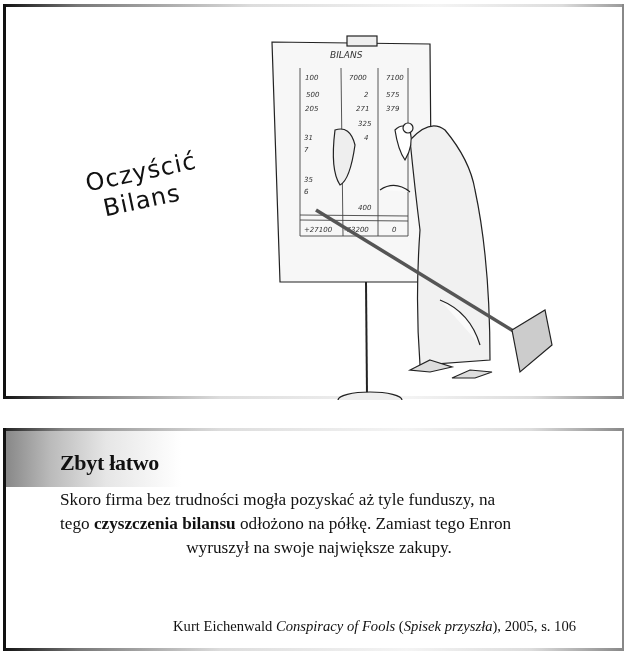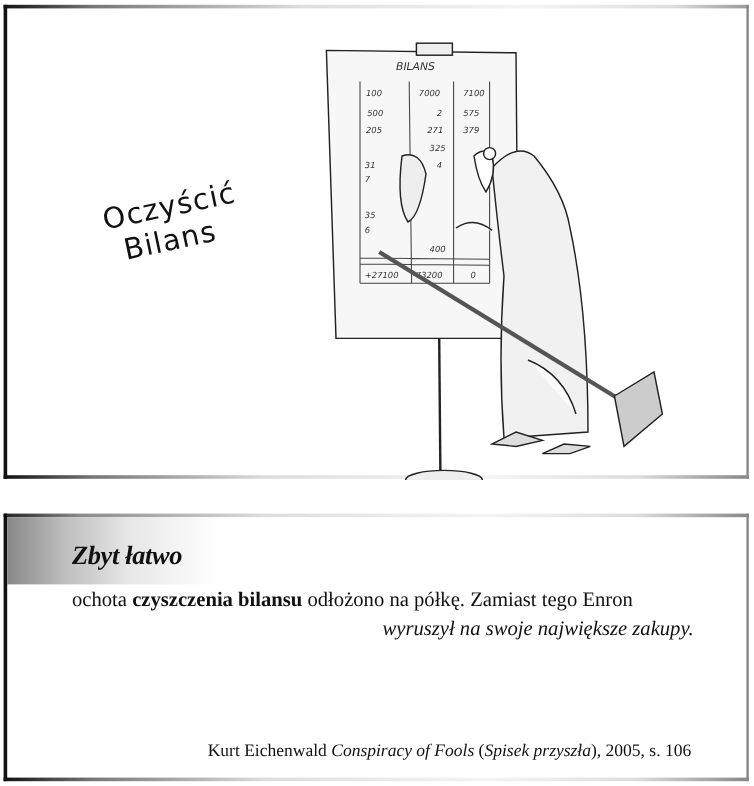--- a/index.html
+++ b/index.html
@@ -18,23 +18,23 @@
 
   .art { position:absolute; left:0; top:0; }
 
   
   .quote { position:absolute; left:3px; top:428px; width:621px; height:223px; box-sizing:border-box; }
   .quote .edge-top { position:absolute; left:0; top:0; width:100%; height:3px; background:linear-gradient(90deg,#222 0%,#888 10%,#ddd 35%,#f4f4f4 65%,#ddd 85%,#888 100%); }
   .quote .edge-left { position:absolute; left:0; top:0; width:3px; height:100%; background:#111; }
   .quote .edge-right { position:absolute; right:0; top:0; width:2px; height:100%; background:#888; }
   .quote .edge-bottom { position:absolute; left:0; bottom:0; width:100%; height:3px; background:linear-gradient(90deg,#111 0%,#777 12%,#ddd 35%,#f4f4f4 65%,#ddd 85%,#888 100%); }
   .quote .title-band { position:absolute; left:3px; top:3px; width:250px; height:56px; background:linear-gradient(90deg,#888 0%,#bbb 18%,#e6e6e6 40%,#fff 70%); }
-  .quote .title { position:absolute; left:57px; top:22px; font-size:22px; font-weight:bold; letter-spacing:-0.3px;font-style:italic; }
+  .quote .title { position:absolute; left:57px; top:22px; font-size:22px; font-weight:bold; letter-spacing:-0.3px; }
   .quote .body { position:absolute; left:57px; top:60px; width:518px; font-size:17.2px; line-height:24px; text-align:justify; }
-  .quote .body .last { text-align:right;font-style:italic; }
+  .quote .body .last { text-align:center; }
   .quote .source { position:absolute; right:48px; top:190px; font-size:14.6px; white-space:nowrap; }
   .quote .source i { }
 </style>
 </head>
 <body>
 
 <div class="frame">
   <div class="edge-top"></div>
   <div class="edge-left"></div>
   <div class="edge-right"></div>
@@ -99,18 +99,19 @@
 <div class="quote">
   <div class="edge-top"></div>
   <div class="edge-left"></div>
   <div class="edge-right"></div>
   <div class="edge-bottom"></div>
   <div class="title-band"></div>
 
   <div class="title">Zbyt łatwo</div>
 
   <div class="body">
-    <div><span>ochota </span><b>czyszczenia bilansu</b><span> odłożono na półkę. Zamiast tego Enron</span></div>
+    <div>Skoro firma bez trudności mogła pozyskać aż tyle funduszy, na</div>
+    <div><span>tego </span><b>czyszczenia bilansu</b><span> odłożono na półkę. Zamiast tego Enron</span></div>
     <div class="last">wyruszył na swoje największe zakupy.</div>
   </div>
 
   <div class="source"><span>Kurt Eichenwald </span><i>Conspiracy of Fools</i><span> (</span><i>Spisek przyszła</i><span>), 2005, s. 106</span></div>
 </div>
 
 </body></html>

